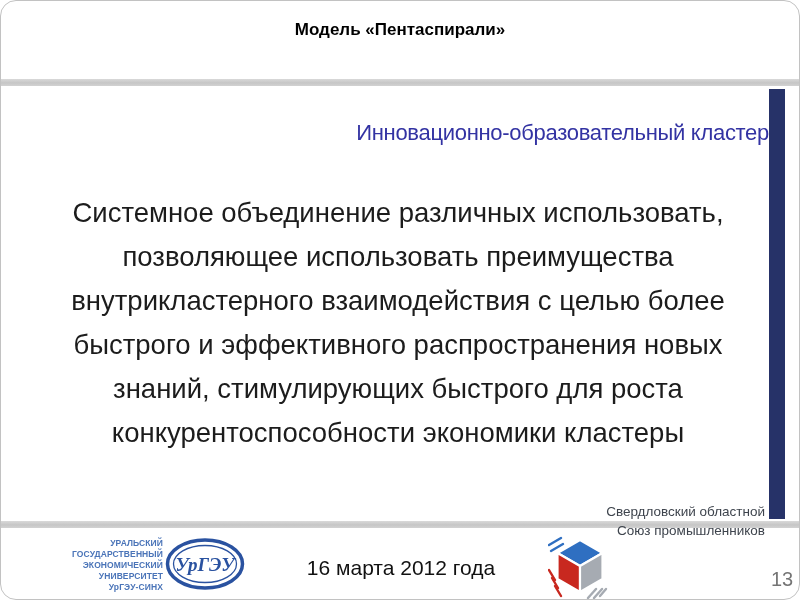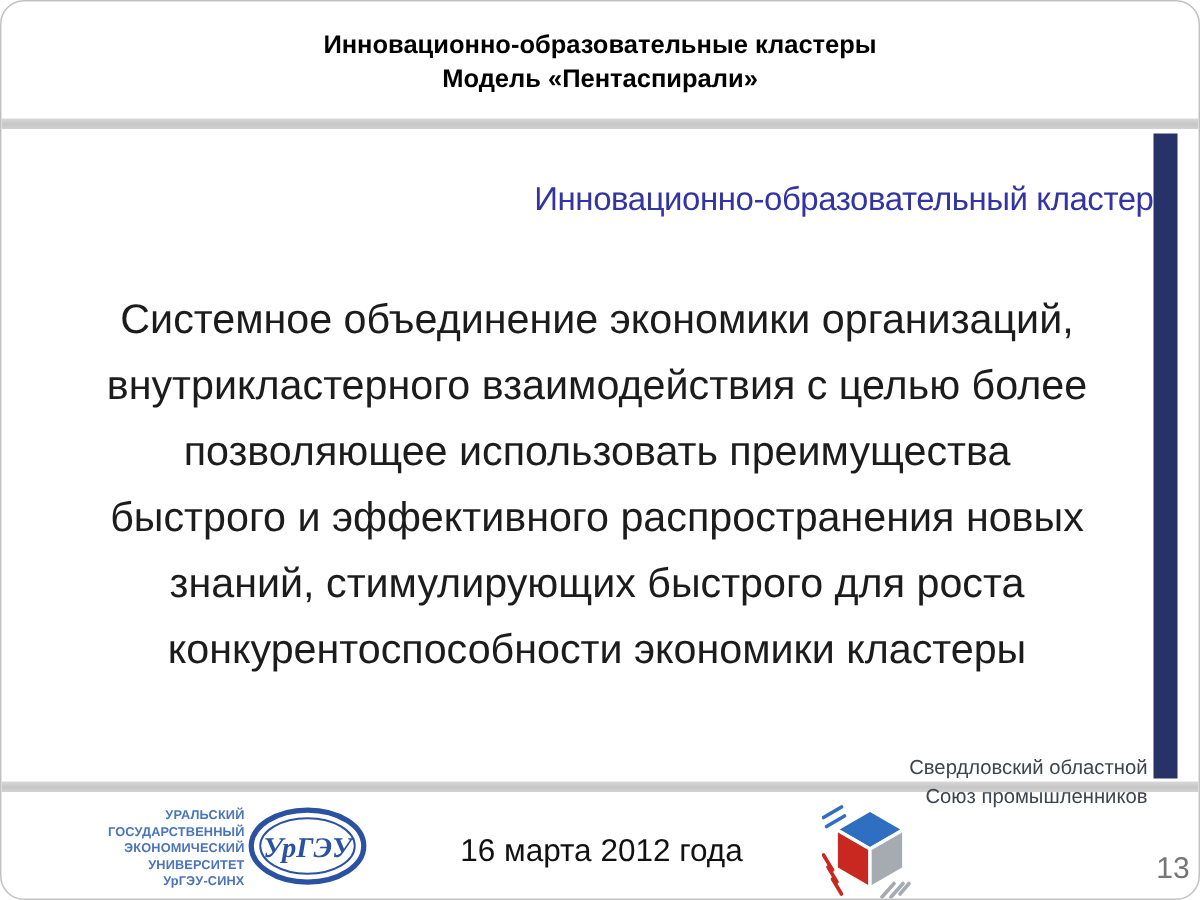--- a/index.html
+++ b/index.html
@@ -49,34 +49,33 @@
     position:absolute;top:567px;left:768px;width:26px;text-align:center;
     font-size:20px;color:var(--page-num);
   }
 </style>
 </head>
 <body>
 
 <div class="slide">
 
   <div class="header">
-    <div>Инновационно-образовательные кластеры</div>
     <div>Модель «Пентаспирали»</div>
   </div>
 
   <div class="rule rule-top"></div>
 
   <div class="accent-bar"></div>
 
   <div class="title">Инновационно-образовательный кластер</div>
 
   <div class="body-text">
-    <div>Системное объединение экономики организаций,</div>
+    <div>Системное объединение различных использовать,</div>
+    <div>позволяющее использовать преимущества</div>
     <div>внутрикластерного взаимодействия с целью более</div>
-    <div>позволяющее использовать преимущества</div>
     <div>быстрого и эффективного распространения новых</div>
     <div>знаний, стимулирующих быстрого для роста</div>
     <div>конкурентоспособности экономики кластеры</div>
   </div>
 
   <div class="rule rule-bottom"></div>
 
   <div class="univ-name">
     <div>УРАЛЬСКИЙ</div>
     <div>ГОСУДАРСТВЕННЫЙ</div>

